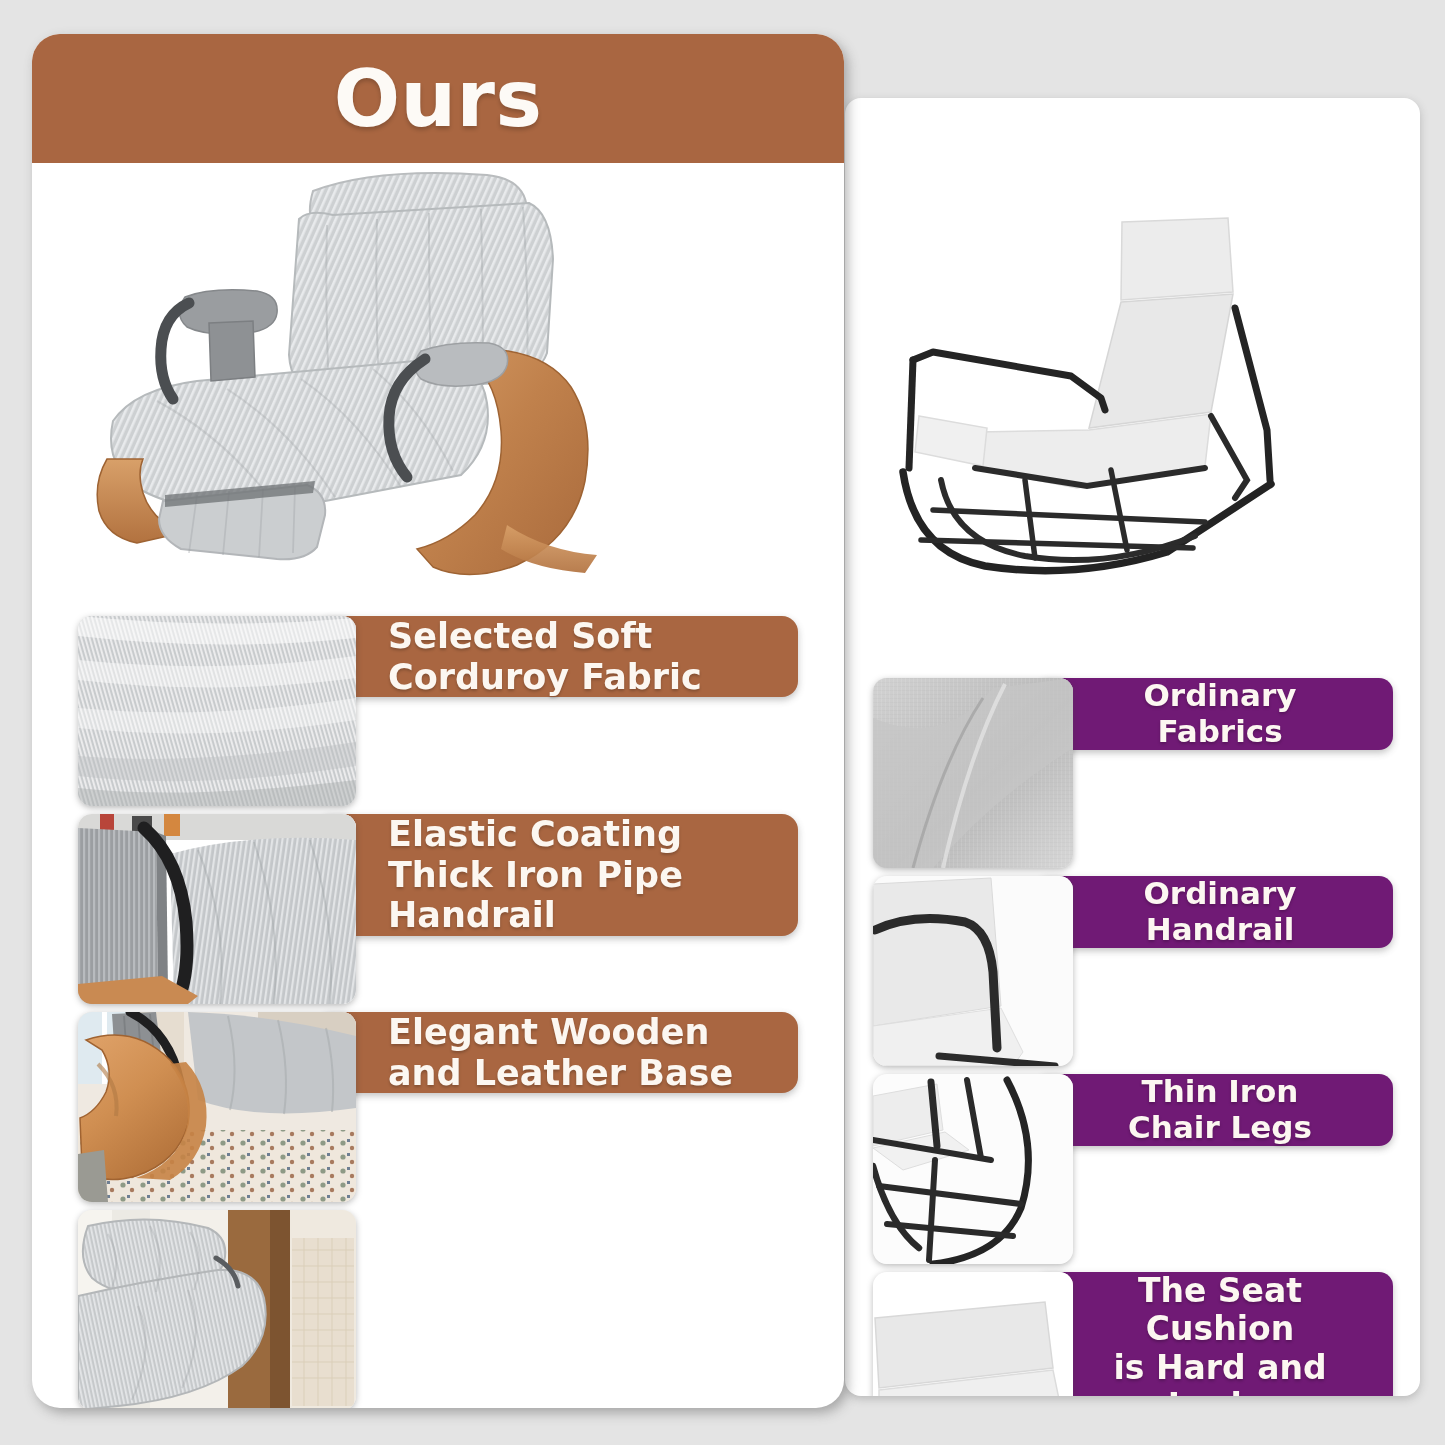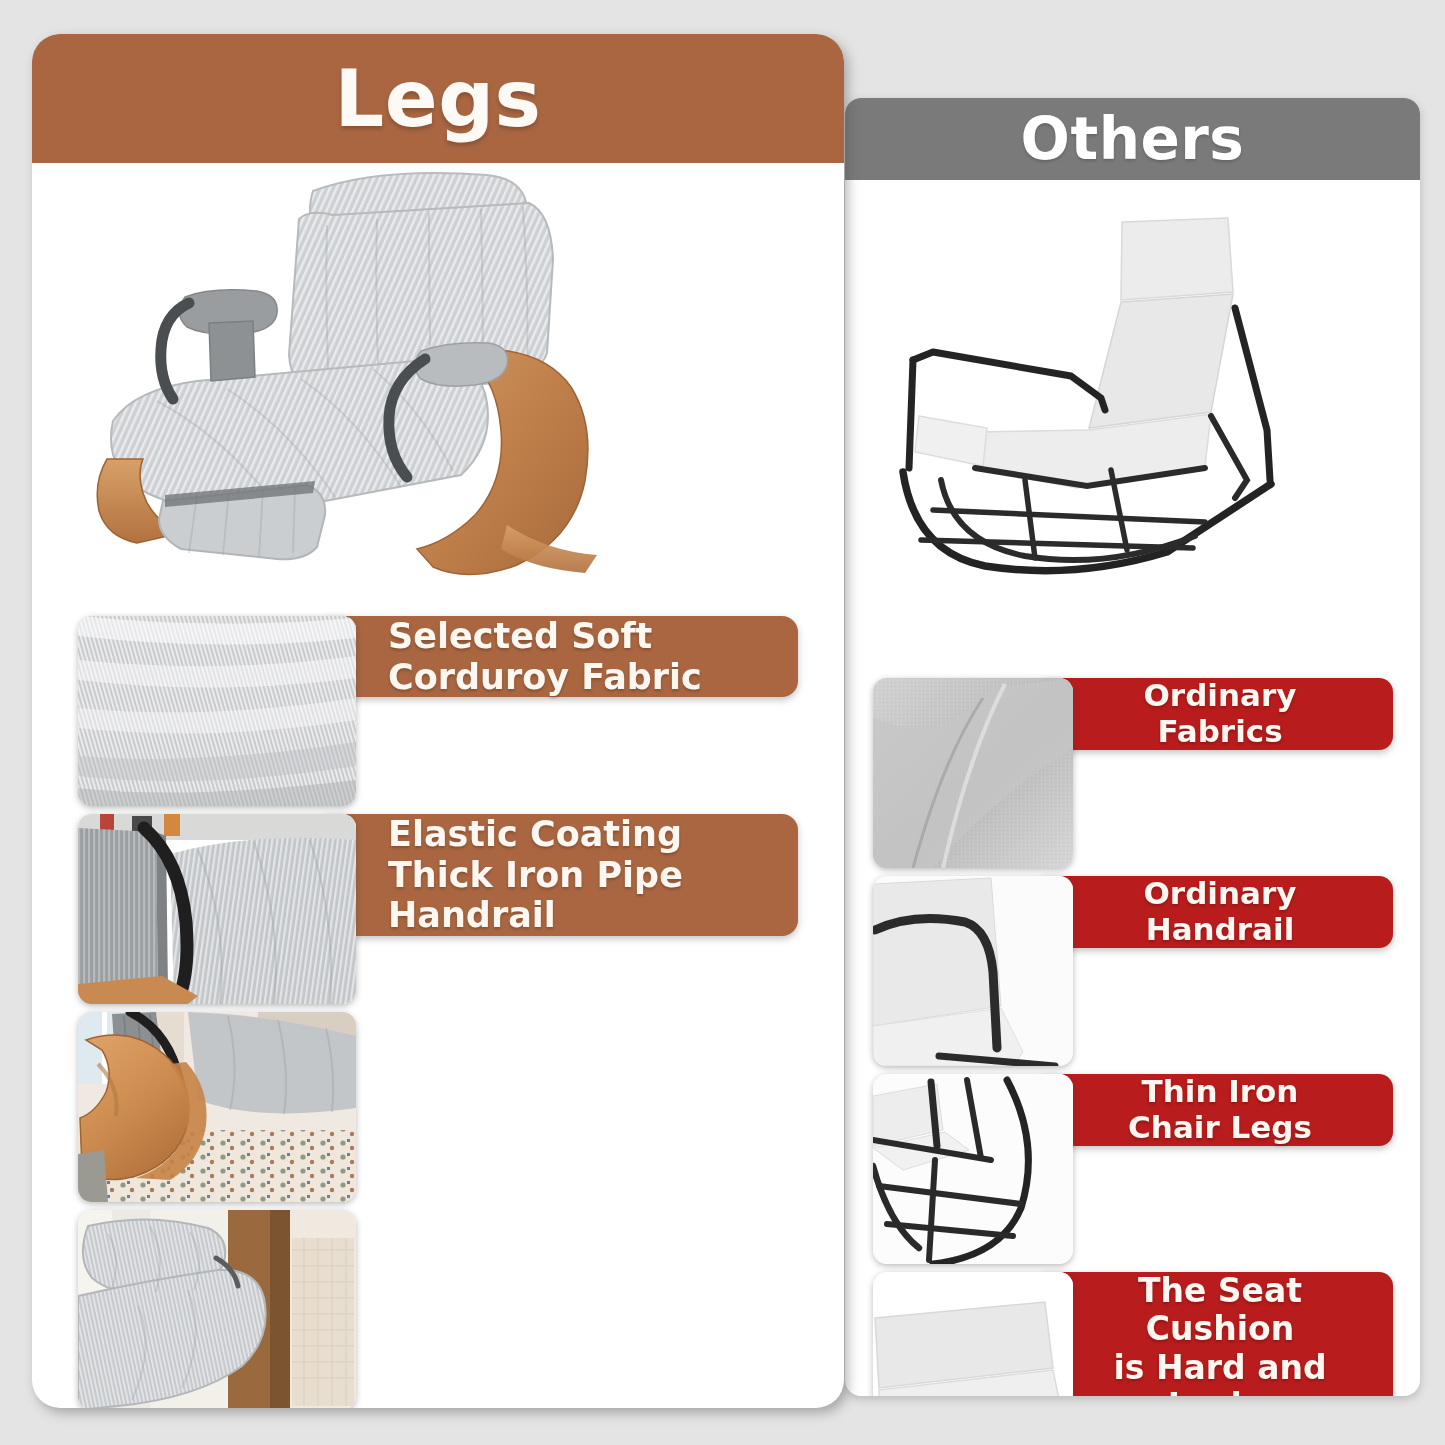--- a/index.html
+++ b/index.html
@@ -141,21 +141,21 @@
     z-index: 1;
     box-shadow: 0 3px 7px rgba(60,60,60,0.30);
   }
   #ours-rows .banner {
     background: #a96641;
     border-radius: 0 16px 16px 0;
     padding-left: 62px;
     padding-right: 16px;
   }
   #others-rows .banner {
-    background: #b91c1c;
+    background: #701a75;
     border-radius: 0 14px 14px 0;
     padding-left: 24px;
     padding-right: 20px;
     justify-content: center;
     text-align: center;
   }
 
   .banner-text {
     color: #fcf7f1;
     font-weight: bold;
@@ -168,23 +168,20 @@
   #others-rows .banner-text { font-size: 31px; }
   #others-rows .feature-row:last-child .banner-text { font-size: 33px; }
 </style>
 </head>
 <body>
 
 <div id="comparison-stage">
 
   <div class="card" id="others-card">
 
-    <div id="others-header">
-      <div id="others-header-title">Others</div>
-    </div>
 
     <div class="hero" id="others-hero">
       <svg viewBox="0 0 575 480" preserveAspectRatio="xMidYMid meet" aria-hidden="true">
         <rect x="0" y="0" width="575" height="480" fill="#ffffff"></rect>
         <g transform="translate(30,0)">
 
           <path d="M247 42 L353 38 L358 112 L246 120 Z" fill="#ececec" stroke="#d9d9d9" stroke-width="1.5"></path>
 
           <path d="M246 122 L358 114 L336 232 L214 248 Z" fill="#e8e8e8" stroke="#d6d6d6" stroke-width="1.5"></path>
 
@@ -296,21 +293,21 @@
 Resilience</div>
         </div>
       </div>
 
     </div>
   </div>
 
   <div class="card" id="ours-card">
 
     <div id="ours-header">
-      <div id="ours-header-title">Legs</div>
+      <div id="ours-header-title">Ours</div>
     </div>
 
     <div class="hero" id="ours-hero">
       <svg viewBox="0 0 812 450" preserveAspectRatio="xMidYMid meet" aria-hidden="true">
         <defs>
           <pattern id="cordV" width="5" height="6" patternUnits="userSpaceOnUse">
             <rect width="5" height="6" fill="#cfd2d4"></rect>
             <rect x="0" y="0" width="2.2" height="6" fill="#e6e8ea"></rect>
           </pattern>
           <pattern id="cordD" width="6" height="6" patternUnits="userSpaceOnUse" patternTransform="rotate(24)">
@@ -497,20 +494,24 @@
 
             <path d="M8 28 Q56 12 92 48 Q116 76 110 112 Q100 150 58 164
                      Q22 174 4 156 L2 106 Q18 100 28 80 Q36 58 24 38 Z" fill="url(#woodTh)" stroke="#a06331" stroke-width="1.5"></path>
             <path d="M92 52 Q116 84 108 118 Q98 152 58 166 L92 168
                      Q122 150 128 114 Q132 76 108 50 Z" fill="#c68345" opacity="0.9"></path>
             <path d="M20 52 Q42 74 38 104" fill="none" stroke="#b07a44" stroke-width="4" opacity="0.6"></path>
 
             <path d="M0 142 L26 138 L30 190 L0 190 Z" fill="#9a9a93"></path>
           </svg>
         </div>
+        <div class="banner">
+          <div class="banner-text">Elegant Wooden
+and Leather Base</div>
+        </div>
       </div>
 
       <div class="feature-row">
         <div class="thumb">
           <svg viewBox="0 0 278 200" preserveAspectRatio="none" aria-hidden="true">
             <defs>
               <pattern id="cordP" width="4" height="5" patternUnits="userSpaceOnUse" patternTransform="rotate(-12)">
                 <rect width="4" height="5" fill="#c6c9cb"></rect>
                 <rect x="0" y="0" width="1.8" height="5" fill="#e4e6e8"></rect>
               </pattern>

